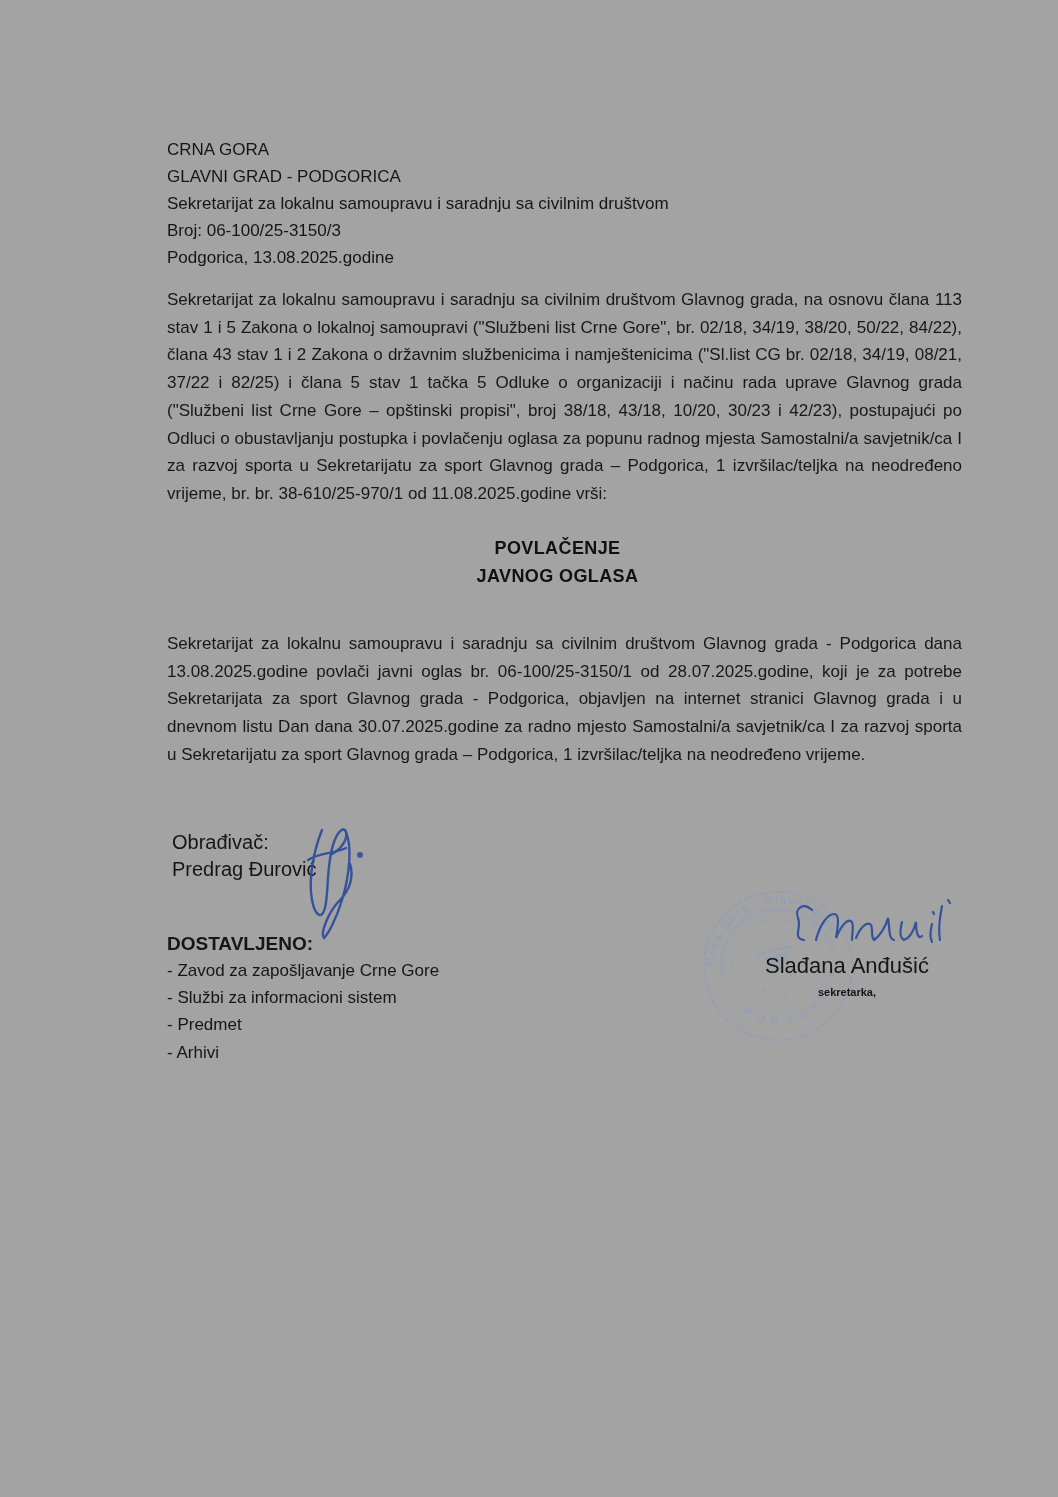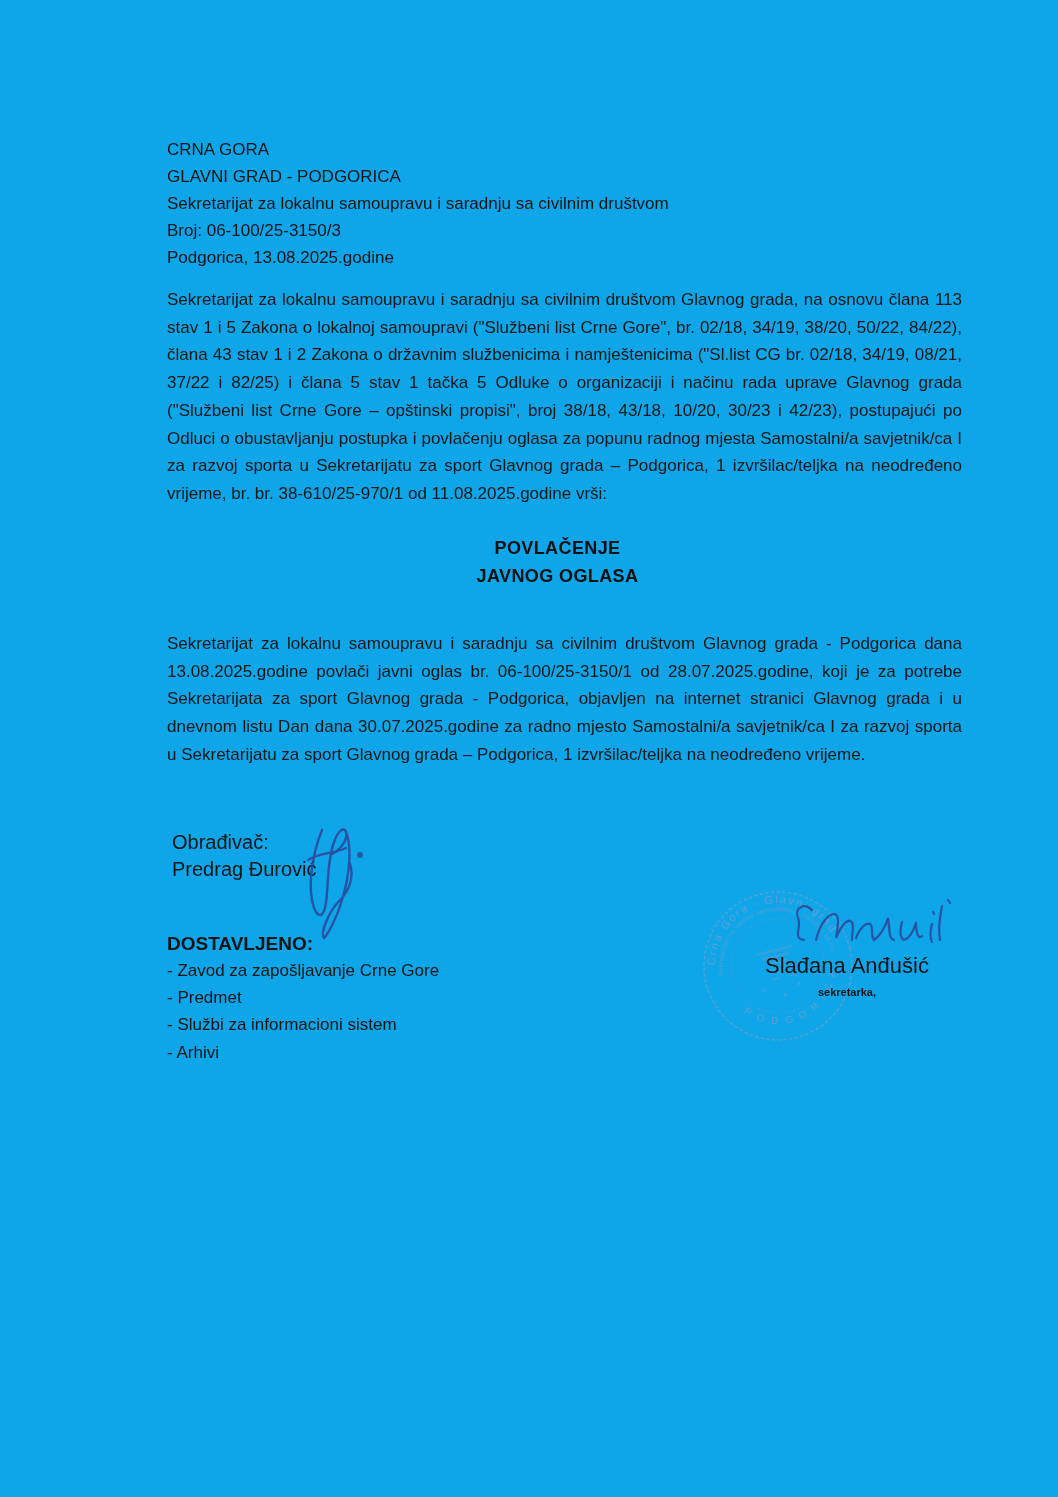--- a/index.html
+++ b/index.html
@@ -4,21 +4,21 @@
 <style>
   * { margin:0; padding:0; box-sizing:border-box; }
   html,body { background:#ffffff; }
   body {
     width:1058px; height:1497px;
     font-family:"Liberation Sans", sans-serif;
     color:#161616;
     position:relative;
     overflow:hidden;
   }
-  .doc { position:absolute; inset:0; background:#0ea5e9; }
+  .doc { position:absolute; inset:0; background:#a3a3a3; }
 
   .header-block { position:absolute; left:167px; top:136px; width:800px; }
   .header-block div { font-size:17px; line-height:27px; white-space:nowrap; }
 
   .para {
     position:absolute; left:167px; width:795px;
     font-size:17px; line-height:27.7px;
     text-align:justify; text-justify:inter-word;
     color:#181818;
   }
@@ -80,22 +80,22 @@
       <path d="M34,14 C26,34 20,62 24,84 C27,100 34,104 37,92 C41,76 38,48 46,26 C50,15 56,10 58,16 C60,24 52,34 44,38"></path>
       <path d="M20,44 C32,36 46,38 58,32"></path>
       <path d="M58,16 C64,30 62,58 54,84 C48,104 40,118 36,122 C32,118 40,96 52,84 C62,74 66,60 62,48"></path>
     </g>
   </svg>
   <div class="sig-dot"></div>
 
   <div class="distribution-block">
     <div class="distribution-heading">DOSTAVLJENO:</div>
     <div class="distribution-item">- Zavod za zapošljavanje Crne Gore</div>
+    <div class="distribution-item">- Službi za informacioni sistem</div>
     <div class="distribution-item">- Predmet</div>
-    <div class="distribution-item">- Službi za informacioni sistem</div>
     <div class="distribution-item">- Arhivi</div>
   </div>
 
   <svg class="stamp-wrap" width="164" height="160" viewBox="0 0 164 160">
     <g transform="rotate(-14 80 80)" opacity="0.75">
       <circle cx="80" cy="80" r="74" fill="none" stroke="#7e9cc7" stroke-width="1.6" stroke-dasharray="3.5 2.2" opacity="0.8"></circle>
       <circle cx="80" cy="80" r="47" fill="none" stroke="#7e9cc7" stroke-width="0.9" stroke-dasharray="2.5 2" opacity="0.55"></circle>
       <defs>
         <path id="arcOuterTop" d="M 17,80 A 63,63 0 0 1 143,80"></path>
         <path id="arcInnerTop" d="M 25,80 A 55,55 0 0 1 135,80"></path>

